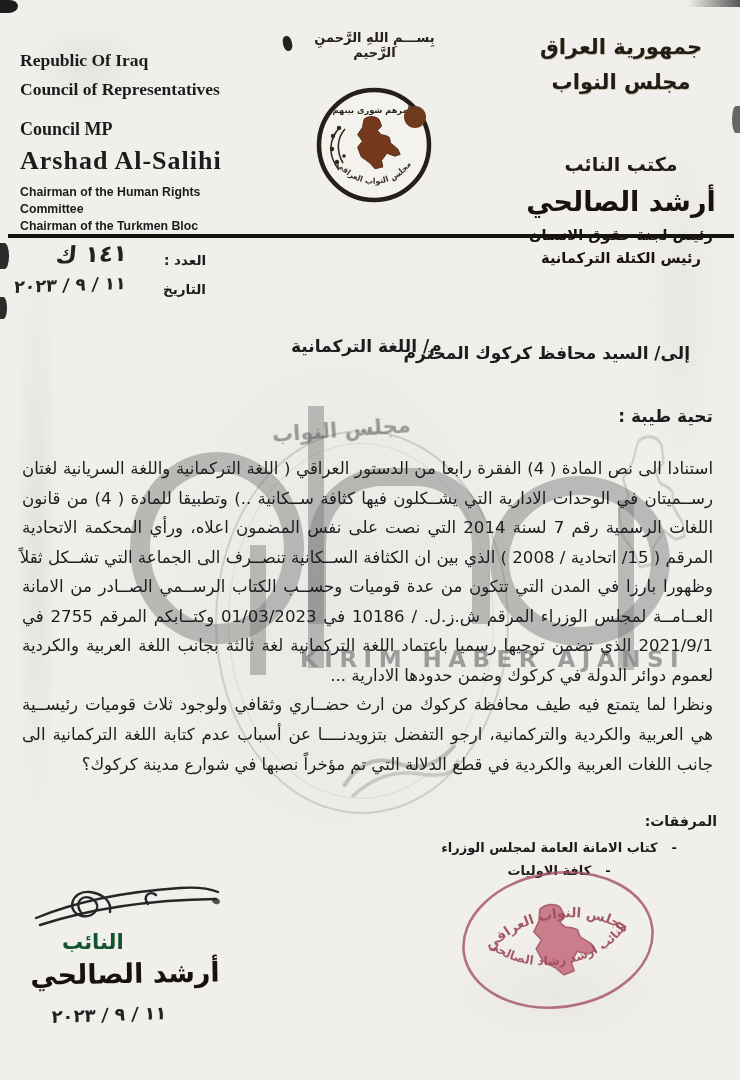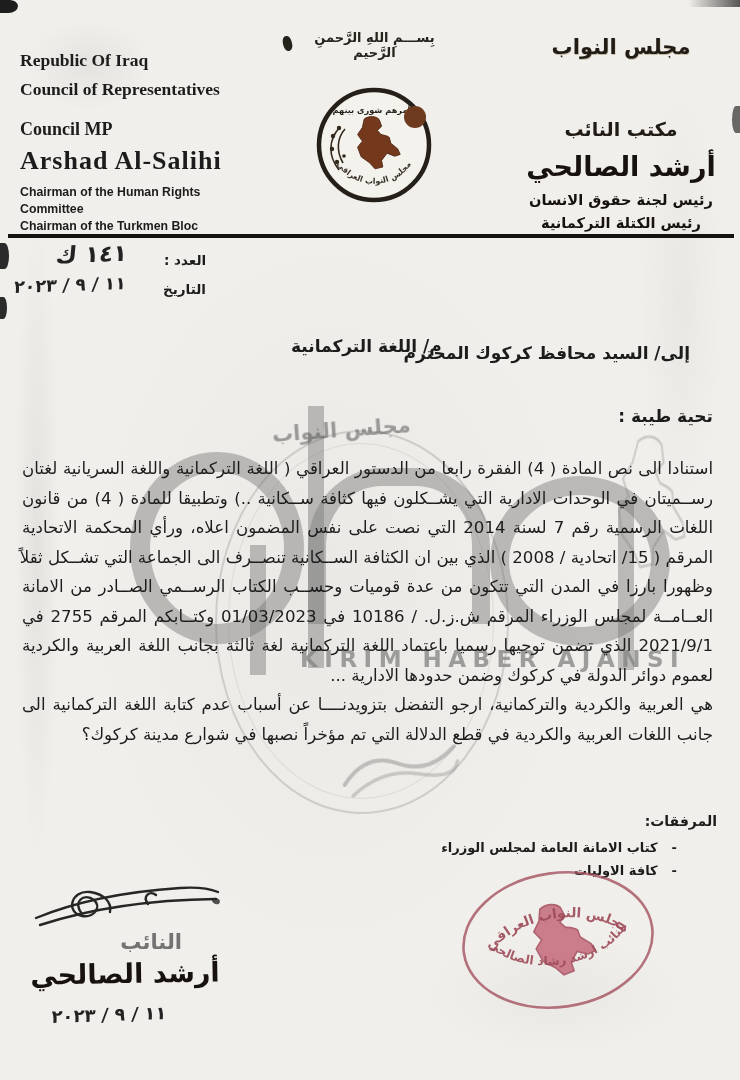--- a/index.html
+++ b/index.html
@@ -42,26 +42,26 @@
   .subject-line{left:291px;top:336px;font-size:17px;font-weight:bold;z-index:3;}
   .greeting{right:27px;top:406px;font-size:17px;font-weight:bold;z-index:3;}
   .para{left:22px;width:691px;direction:rtl;z-index:3;}
   .p1{top:454px;}
   .p2{top:690px;}
   .bline{font-size:16.6px;line-height:29.5px;height:29.5px;text-align:justify;text-align-last:justify;white-space:nowrap;}
   .p2 .bline{line-height:30px;height:30px;}
   .bline.last{text-align:right;text-align-last:right;}
   
   .att-lbl{right:23px;top:813px;font-size:14px;font-weight:bold;z-index:3;}
-  .att-list{right:63px;top:836px;direction:rtl;text-align:right;z-index:3;}
+  .att-list{right:63px;top:836px;direction:rtl;text-align:center;z-index:3;}
   .att-item{font-size:13px;font-weight:bold;line-height:23px;}
   .att-item .dash{display:inline-block;margin-left:14px;}
   
   .sig-scribble{left:30px;top:878px;z-index:3;}
-  .sig-title{left:62px;top:930px;width:120px;text-align:right;font-size:21px;font-weight:bold;color:#737373;z-index:3;}
+  .sig-title{left:62px;top:930px;width:120px;text-align:left;font-size:21px;font-weight:bold;color:#14532d;z-index:3;}
   .sig-name{left:30px;top:958px;width:190px;text-align:center;font-size:27px;font-weight:bold;color:#17120d;z-index:3;transform:rotate(-1deg);}
   .sig-date{left:24px;top:1004px;width:170px;text-align:center;font-size:18px;font-weight:bold;letter-spacing:3px;color:#222;transform:rotate(-2deg) skewX(-6deg);z-index:3;}
   
   .stamp{left:458px;top:866px;width:200px;height:148px;transform:rotate(-8deg);z-index:3;}
   
   .wm{z-index:2;}
   .wm-shape{position:absolute;}
   .wm-ring{border-style:solid;border-color:rgba(125,125,125,.48);border-radius:50%;}
   .wm-bar{background:rgba(125,125,125,.48);}
   .wm-arch{border:18px solid rgba(125,125,125,.48);border-bottom:none;border-top-left-radius:74px 78px;border-top-right-radius:74px 78px;}
@@ -128,20 +128,21 @@
         <circle cx="29" cy="70" r="1.8"></circle>
     </g>
     <path id="embArc" d="M16,66 A45,45 0 0 0 102,66" fill="none"></path>
     <text font-size="8" font-weight="bold" fill="#3a342c">
       <textPath href="#embArc" startOffset="50%" text-anchor="middle">مجلس النواب العراقي</textPath>
     </text>
     <circle cx="100" cy="31" r="11" fill="#6e3a1e"></circle>
   </svg>
 
   <div class="abs hdr-ar rtl">
+    <div class="c1">جمهورية العراق</div>
     <div class="c2">مجلس النواب</div>
     <div class="c3">مكتب النائب</div>
     <div class="nm">أرشد الصالحي</div>
     <div class="t1">رئيس لجنة حقوق الانسان</div>
     <div class="t2">رئيس الكتلة التركمانية</div>
   </div>
 
   <div class="abs rule"></div>
 
   <div class="abs ref-lbl rtl" style="left:164px;top:252px;">العدد :</div>
@@ -158,20 +159,21 @@
     <div class="bline">رســميتان في الوحدات الادارية التي يشــكلون فيها كثافة ســكانية ..) وتطبيقا للمادة ( 4) من قانون</div>
     <div class="bline">اللغات الرسمية رقم 7 لسنة 2014 التي نصت على نفس المضمون اعلاه، ورأي المحكمة الاتحادية</div>
     <div class="bline">المرقم ( 15/ اتحادية / 2008 ) الذي بين ان الكثافة الســكانية تنصــرف الى الجماعة التي تشــكل ثقلاً</div>
     <div class="bline">وظهورا بارزا في المدن التي تتكون من عدة قوميات وحســب الكتاب الرســمي الصــادر من الامانة</div>
     <div class="bline">العــامــة لمجلس الوزراء المرقم ش.ز.ل. / 10186 في 01/03/2023 وكتــابكم المرقم 2755 في</div>
     <div class="bline">2021/9/1 الذي تضمن توجيها رسميا باعتماد اللغة التركمانية لغة ثالثة بجانب اللغة العربية والكردية</div>
     <div class="bline last">لعموم دوائر الدولة في كركوك وضمن حدودها الادارية ...</div>
   </div>
 
   <div class="abs para p2">
+    <div class="bline">ونظرا لما يتمتع فيه طيف محافظة كركوك من ارث حضــاري وثقافي ولوجود ثلاث قوميات رئيســية</div>
     <div class="bline">هي العربية والكردية والتركمانية، ارجو التفضل بتزويدنــــا عن أسباب عدم كتابة اللغة التركمانية الى</div>
     <div class="bline last">جانب اللغات العربية والكردية في قطع الدلالة التي تم مؤخراً نصبها في شوارع مدينة كركوك؟</div>
   </div>
 
   <div class="abs att-lbl rtl">المرفقات:</div>
   <div class="abs att-list">
     <div class="att-item"><span class="dash">-</span><span>كتاب الامانة العامة لمجلس الوزراء</span></div>
     <div class="att-item"><span class="dash">-</span><span>كافة الاوليات</span></div>
   </div>
 

